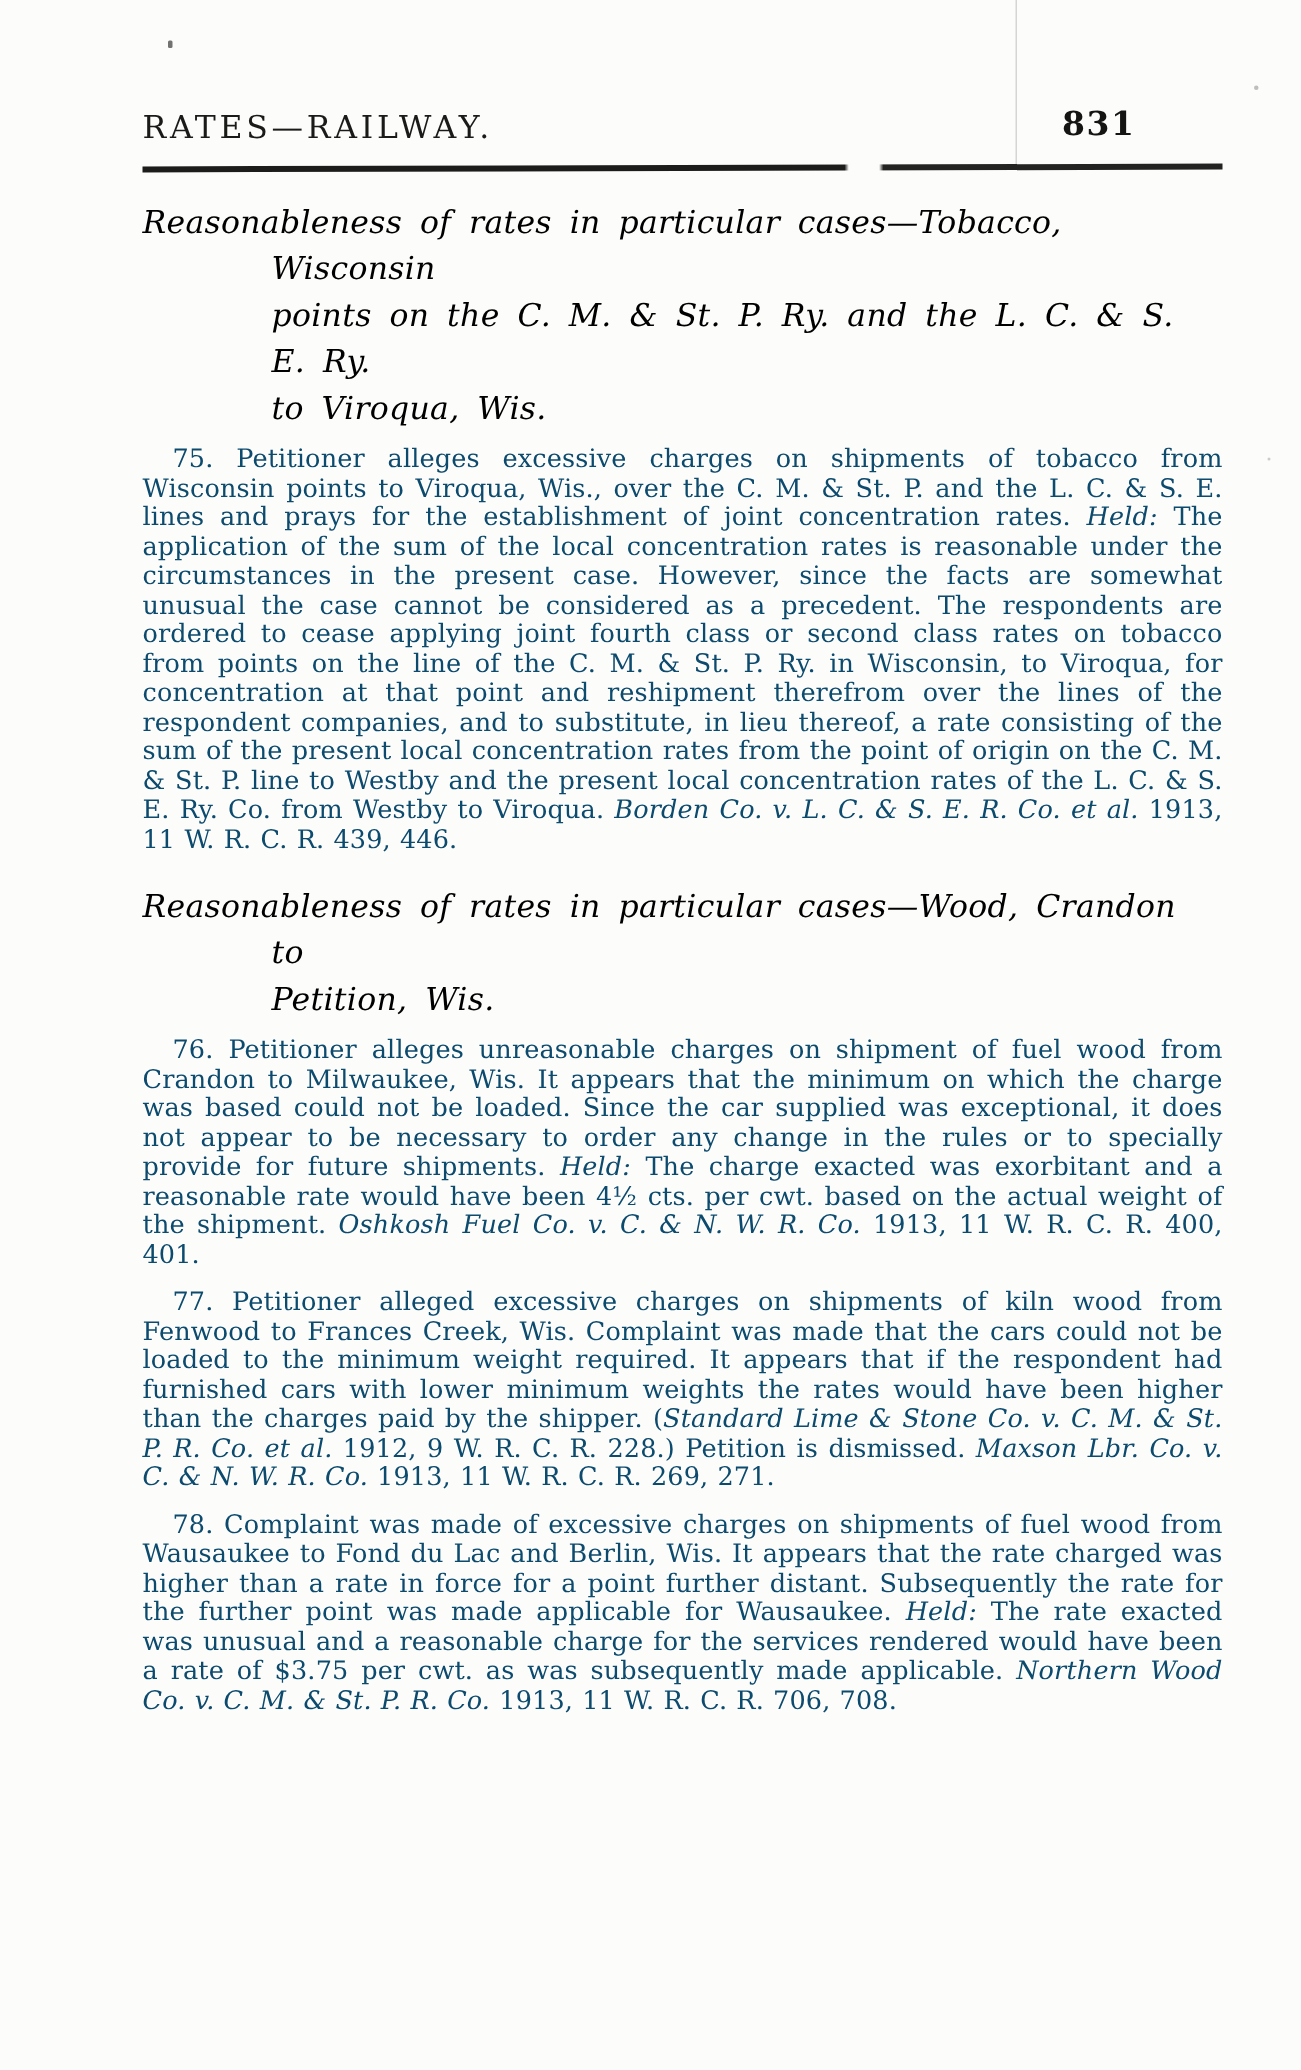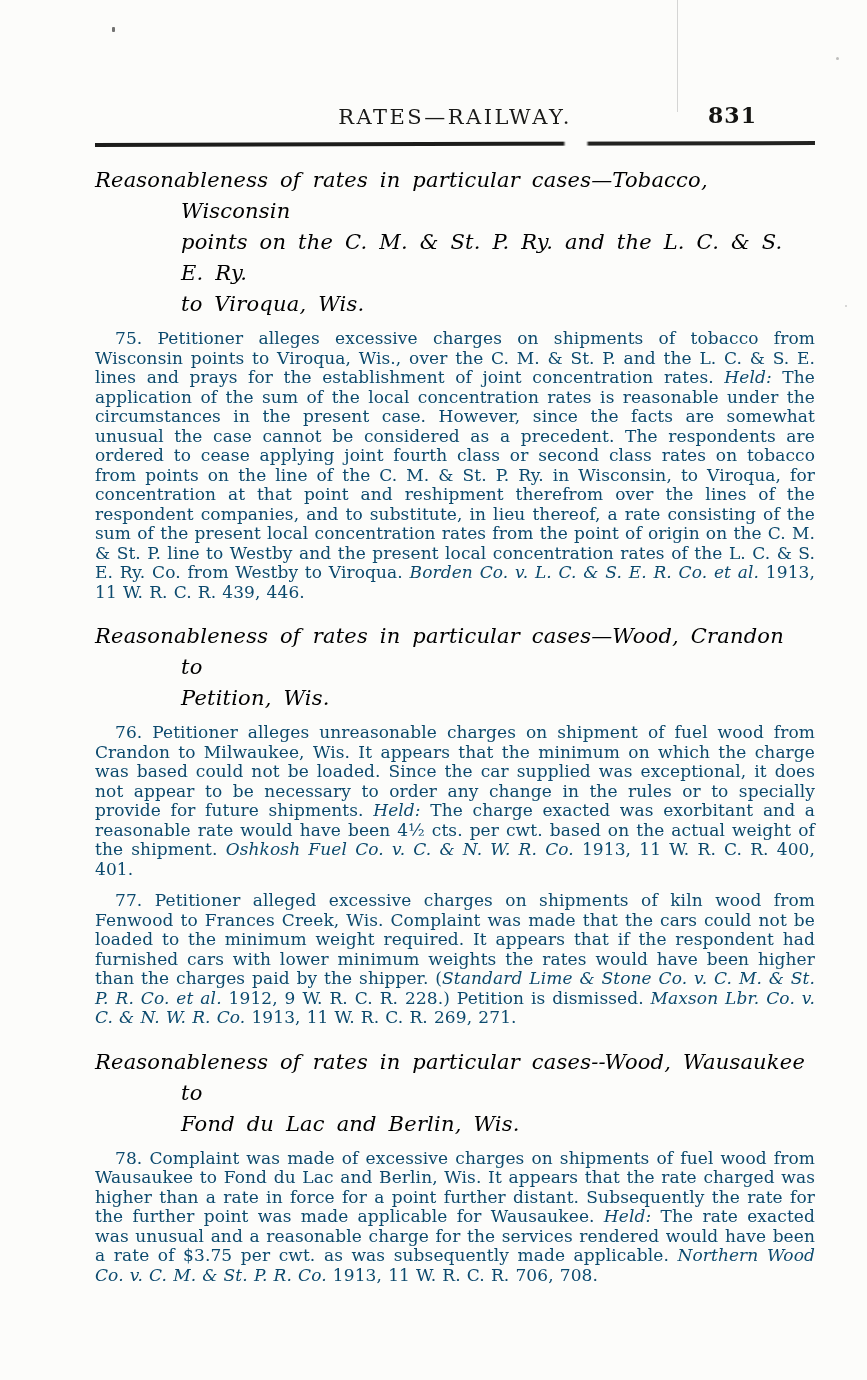--- a/index.html
+++ b/index.html
@@ -8,23 +8,22 @@
     background: #fcfcfa;
     font-family: "DejaVu Serif", "Liberation Serif", serif;
     color: #1e1e1c;
     position: relative;
     overflow: hidden;
   }
   .page { position: absolute; inset: 0; }
   .content { position: absolute; left: 95px; top: 0; width: 720px; }
 
   .masthead {
-    margin-top: 105px;
+    margin-top: 73px;
     position: relative;
-    text-align: center;
     height: 28px;
   }
   .title {
     font-size: 21px;
     letter-spacing: 2.5px;
     color: #1a1a18;
     display: inline-block;
   }
   .page-number {
     position: absolute;
@@ -105,18 +104,17 @@
     <div>
       <div class="sec-head"><span>Reasonableness of rates in particular cases—Wood, Crandon to</span><br><span>Petition, Wis.</span></div>
       <p class="para"><span>76. Petitioner alleges unreasonable charges on shipment of fuel wood from Crandon to Milwaukee, Wis.  It appears that the minimum on which the charge was based could not be loaded.  Since the car supplied was exceptional, it does not appear to be necessary to order any change in the rules or to specially provide for future shipments.  </span><span class="it">Held:</span><span> The charge exacted was exorbitant and a reasonable rate would have been 4½ cts. per cwt. based on the actual weight of the shipment.  </span><span class="it">Oshkosh Fuel Co. v. C. &amp; N. W. R. Co.</span><span> 1913, 11 W. R. C. R. 400, 401.</span></p>
     </div>
 
     <div>
       <p class="para"><span>77. Petitioner alleged excessive charges on shipments of kiln wood from Fenwood to Frances Creek, Wis.  Complaint was made that the cars could not be loaded to the minimum weight required.  It appears that if the respondent had furnished cars with lower minimum weights the rates would have been higher than the charges paid by the shipper. (</span><span class="it">Standard Lime &amp; Stone Co. v. C. M. &amp; St. P. R. Co. et al.</span><span> 1912, 9 W. R. C. R. 228.)   Petition is dismissed.  </span><span class="it">Maxson Lbr. Co. v. C. &amp; N. W. R. Co.</span><span> 1913, 11 W. R. C. R. 269, 271.</span></p>
     </div>
 
     <div>
-      <div class="sec-head"><span>Reasonableness of rates in particular cases--Wood, Wausaukee to</span><br><span>Fond du Lac and Berlin, Wis.</span></div>
       <p class="para"><span>78. Complaint was made of excessive charges on shipments of fuel wood from Wausaukee to Fond du Lac and Berlin, Wis.  It appears that the rate charged was higher than a rate in force for a point further distant.  Subsequently the rate for the further point was made applicable for Wausaukee.  </span><span class="it">Held:</span><span> The rate exacted was unusual and a reasonable charge for the services rendered would have been a rate of $3.75 per cwt. as was subsequently made applicable.  </span><span class="it">Northern Wood Co. v. C. M. &amp; St. P. R. Co.</span><span> 1913, 11 W. R. C. R. 706, 708.</span></p>
     </div>
 
   </div>
 </div>
 
 </body></html>

